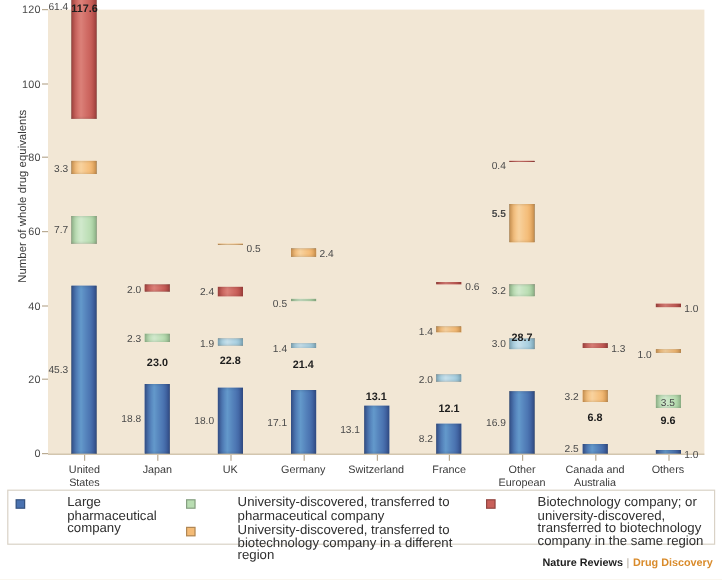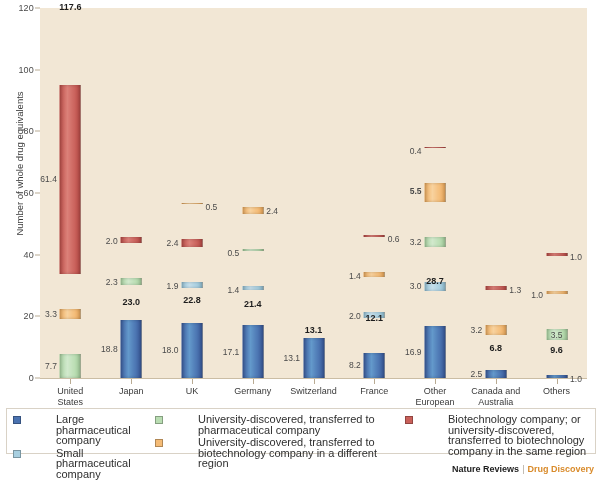--- a/index.html
+++ b/index.html
@@ -115,20 +115,23 @@
         <div class="bar">
           <div class="seg" style="height: 189.317px; background: linear-gradient(to right, rgba(0, 0, 0, 0.16), rgba(255, 255, 255, 0.34) 38%, rgba(255, 255, 255, 0.12) 62%, rgba(0, 0, 0, 0.2)) rgb(201, 96, 90); background-blend-mode: overlay; box-shadow: rgba(0, 0, 0, 0.3) 3px 0px 4px -2px inset, rgba(0, 0, 0, 0.3) -3px 0px 4px -2px inset;">
             <span class="seg-label left" style="top: 89.6583px;">61.4</span>
           </div>
           <div class="seg" style="height: 10.175px; background: linear-gradient(to right, rgba(0, 0, 0, 0.16), rgba(255, 255, 255, 0.34) 38%, rgba(255, 255, 255, 0.12) 62%, rgba(0, 0, 0, 0.2)) rgb(244, 187, 118); background-blend-mode: overlay; box-shadow: rgba(0, 0, 0, 0.3) 3px 0px 4px -2px inset, rgba(0, 0, 0, 0.3) -3px 0px 4px -2px inset;">
             <span class="seg-label left" style="top: 0.0875px;">3.3</span>
           </div>
           <div class="seg" style="height: 23.7417px; background: linear-gradient(to right, rgba(0, 0, 0, 0.16), rgba(255, 255, 255, 0.34) 38%, rgba(255, 255, 255, 0.12) 62%, rgba(0, 0, 0, 0.2)) rgb(185, 221, 178); background-blend-mode: overlay; box-shadow: rgba(0, 0, 0, 0.3) 3px 0px 4px -2px inset, rgba(0, 0, 0, 0.3) -3px 0px 4px -2px inset;">
             <span class="seg-label left" style="top: 6.87083px;">7.7</span>
           </div>
+          <div class="seg" style="height: 139.675px; background: linear-gradient(to right, rgba(0, 0, 0, 0.16), rgba(255, 255, 255, 0.34) 38%, rgba(255, 255, 255, 0.12) 62%, rgba(0, 0, 0, 0.2)) rgb(74, 114, 176); background-blend-mode: overlay; box-shadow: rgba(0, 0, 0, 0.3) 3px 0px 4px -2px inset, rgba(0, 0, 0, 0.3) -3px 0px 4px -2px inset;">
+            <span class="seg-label left" style="top: 64.8375px;">45.3</span>
+          </div>
           <div class="total-label" style="bottom: 365.908px;">117.6</div>
         </div>
       </div>
       <div class="bar-group" style="left: 61.1667px;">
         <div class="bar">
           <div class="seg" style="height: 6.16667px; background: linear-gradient(to right, rgba(0, 0, 0, 0.16), rgba(255, 255, 255, 0.34) 38%, rgba(255, 255, 255, 0.12) 62%, rgba(0, 0, 0, 0.2)) rgb(201, 96, 90); background-blend-mode: overlay; box-shadow: rgba(0, 0, 0, 0.3) 3px 0px 4px -2px inset, rgba(0, 0, 0, 0.3) -3px 0px 4px -2px inset;">
             <span class="seg-label left" style="top: -1px;">2.0</span>
           </div>
           <div class="seg" style="height: 7.09167px; background: linear-gradient(to right, rgba(0, 0, 0, 0.16), rgba(255, 255, 255, 0.34) 38%, rgba(255, 255, 255, 0.12) 62%, rgba(0, 0, 0, 0.2)) rgb(185, 221, 178); background-blend-mode: overlay; box-shadow: rgba(0, 0, 0, 0.3) 3px 0px 4px -2px inset, rgba(0, 0, 0, 0.3) -3px 0px 4px -2px inset;">
             <span class="seg-label left" style="top: -1px;">2.3</span>
@@ -188,29 +191,29 @@
           </div>
           <div class="seg" style="height: 4.31667px; background: linear-gradient(to right, rgba(0, 0, 0, 0.16), rgba(255, 255, 255, 0.34) 38%, rgba(255, 255, 255, 0.12) 62%, rgba(0, 0, 0, 0.2)) rgb(244, 187, 118); background-blend-mode: overlay; box-shadow: rgba(0, 0, 0, 0.3) 3px 0px 4px -2px inset, rgba(0, 0, 0, 0.3) -3px 0px 4px -2px inset;">
             <span class="seg-label left" style="top: -1px;">1.4</span>
           </div>
           <div class="seg" style="height: 6.16667px; background: linear-gradient(to right, rgba(0, 0, 0, 0.16), rgba(255, 255, 255, 0.34) 38%, rgba(255, 255, 255, 0.12) 62%, rgba(0, 0, 0, 0.2)) rgb(168, 207, 224); background-blend-mode: overlay; box-shadow: rgba(0, 0, 0, 0.3) 3px 0px 4px -2px inset, rgba(0, 0, 0, 0.3) -3px 0px 4px -2px inset;">
             <span class="seg-label left" style="top: -1px;">2.0</span>
           </div>
           <div class="seg" style="height: 25.2833px; background: linear-gradient(to right, rgba(0, 0, 0, 0.16), rgba(255, 255, 255, 0.34) 38%, rgba(255, 255, 255, 0.12) 62%, rgba(0, 0, 0, 0.2)) rgb(74, 114, 176); background-blend-mode: overlay; box-shadow: rgba(0, 0, 0, 0.3) 3px 0px 4px -2px inset, rgba(0, 0, 0, 0.3) -3px 0px 4px -2px inset;">
             <span class="seg-label left" style="top: 7.64167px;">8.2</span>
           </div>
-          <div class="total-label" style="bottom: 55px;">12.1</div>
+          <div class="total-label" style="bottom: 33px;">12.1</div>
         </div>
       </div>
       <div class="bar-group" style="left: 365.056px;">
         <div class="bar">
           <div class="seg" style="height: 0.925px; background: linear-gradient(to right, rgba(0, 0, 0, 0.16), rgba(255, 255, 255, 0.34) 38%, rgba(255, 255, 255, 0.12) 62%, rgba(0, 0, 0, 0.2)) rgb(201, 96, 90); background-blend-mode: overlay; box-shadow: rgba(0, 0, 0, 0.3) 3px 0px 4px -2px inset, rgba(0, 0, 0, 0.3) -3px 0px 4px -2px inset;">
             <span class="seg-label left" style="top: -1px;">0.4</span>
           </div>
-          <div class="seg" style="height: 19px; background: linear-gradient(to right, rgba(0, 0, 0, 0.16), rgba(255, 255, 255, 0.34) 38%, rgba(255, 255, 255, 0.12) 62%, rgba(0, 0, 0, 0.2)) rgb(244, 187, 118); background-blend-mode: overlay; box-shadow: rgba(0, 0, 0, 0.3) 3px 0px 4px -2px inset, rgba(0, 0, 0, 0.3) -3px 0px 4px -2px inset; font-weight: bold;">
+          <div class="seg" style="height: 32px; background: linear-gradient(to right, rgba(0, 0, 0, 0.16), rgba(255, 255, 255, 0.34) 38%, rgba(255, 255, 255, 0.12) 62%, rgba(0, 0, 0, 0.2)) rgb(244, 187, 118); background-blend-mode: overlay; box-shadow: rgba(0, 0, 0, 0.3) 3px 0px 4px -2px inset, rgba(0, 0, 0, 0.3) -3px 0px 4px -2px inset; font-weight: bold;">
             <span class="seg-label left" style="top: 3.47917px;">5.5</span>
           </div>
           <div class="seg" style="height: 9.86667px; background: linear-gradient(to right, rgba(0, 0, 0, 0.16), rgba(255, 255, 255, 0.34) 38%, rgba(255, 255, 255, 0.12) 62%, rgba(0, 0, 0, 0.2)) rgb(185, 221, 178); background-blend-mode: overlay; box-shadow: rgba(0, 0, 0, 0.3) 3px 0px 4px -2px inset, rgba(0, 0, 0, 0.3) -3px 0px 4px -2px inset;">
             <span class="seg-label left" style="top: -0.0666666px;">3.2</span>
           </div>
           <div class="seg" style="height: 9.25px; background: linear-gradient(to right, rgba(0, 0, 0, 0.16), rgba(255, 255, 255, 0.34) 38%, rgba(255, 255, 255, 0.12) 62%, rgba(0, 0, 0, 0.2)) rgb(168, 207, 224); background-blend-mode: overlay; box-shadow: rgba(0, 0, 0, 0.3) 3px 0px 4px -2px inset, rgba(0, 0, 0, 0.3) -3px 0px 4px -2px inset;">
             <span class="seg-label left" style="top: -0.375px;">3.0</span>
           </div>
           <div class="seg" style="height: 52.1083px; background: linear-gradient(to right, rgba(0, 0, 0, 0.16), rgba(255, 255, 255, 0.34) 38%, rgba(255, 255, 255, 0.12) 62%, rgba(0, 0, 0, 0.2)) rgb(74, 114, 176); background-blend-mode: overlay; box-shadow: rgba(0, 0, 0, 0.3) 3px 0px 4px -2px inset, rgba(0, 0, 0, 0.3) -3px 0px 4px -2px inset;">
             <span class="seg-label left" style="top: 21.0542px;">16.9</span>
@@ -292,24 +295,20 @@
         <div>Others</div>
       </div>
     </div>
 
   <div id="legend">
       <div class="legend-col" style="left: 6px; width: 140px;">
         <div class="legend-item">
           <span class="swatch" style="background: rgb(74, 114, 176);"></span>
           <span class="legend-text">Large pharmaceutical company</span>
         </div>
-        <div class="legend-item">
-          <span class="swatch" style="background: rgb(168, 207, 224);"></span>
-          <span class="legend-text">Small pharmaceutical company</span>
-        </div>
       </div>
       <div class="legend-col" style="left: 148px; width: 248px;">
         <div class="legend-item">
           <span class="swatch" style="background: rgb(185, 221, 178);"></span>
           <span class="legend-text">University-discovered, transferred to pharmaceutical company</span>
         </div>
         <div class="legend-item">
           <span class="swatch" style="background: rgb(244, 187, 118);"></span>
           <span class="legend-text">University-discovered, transferred to biotechnology company in a different region</span>
         </div>

